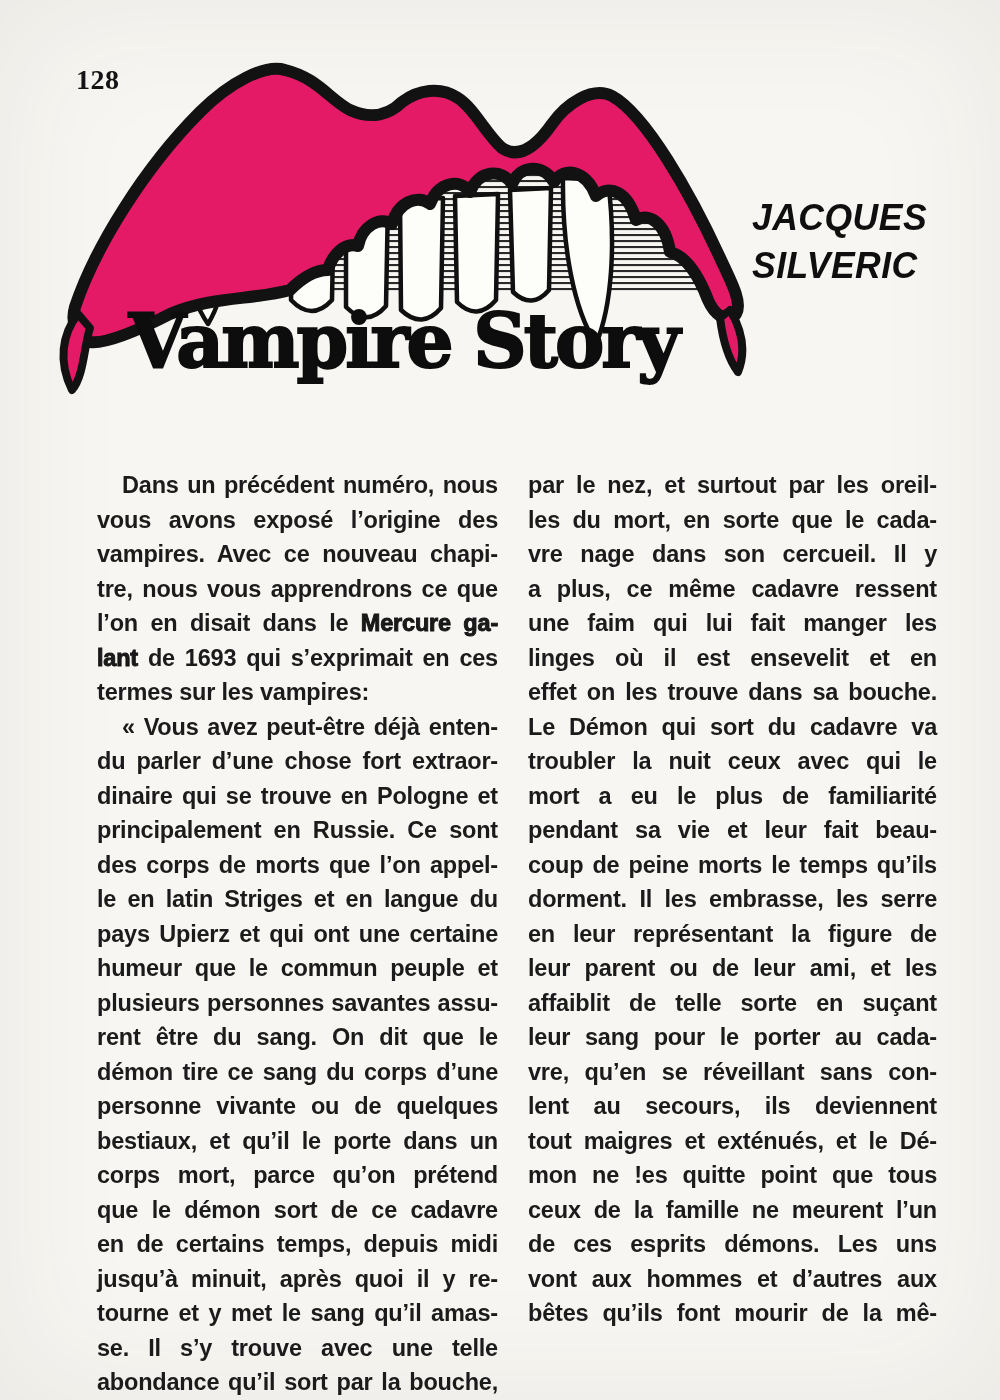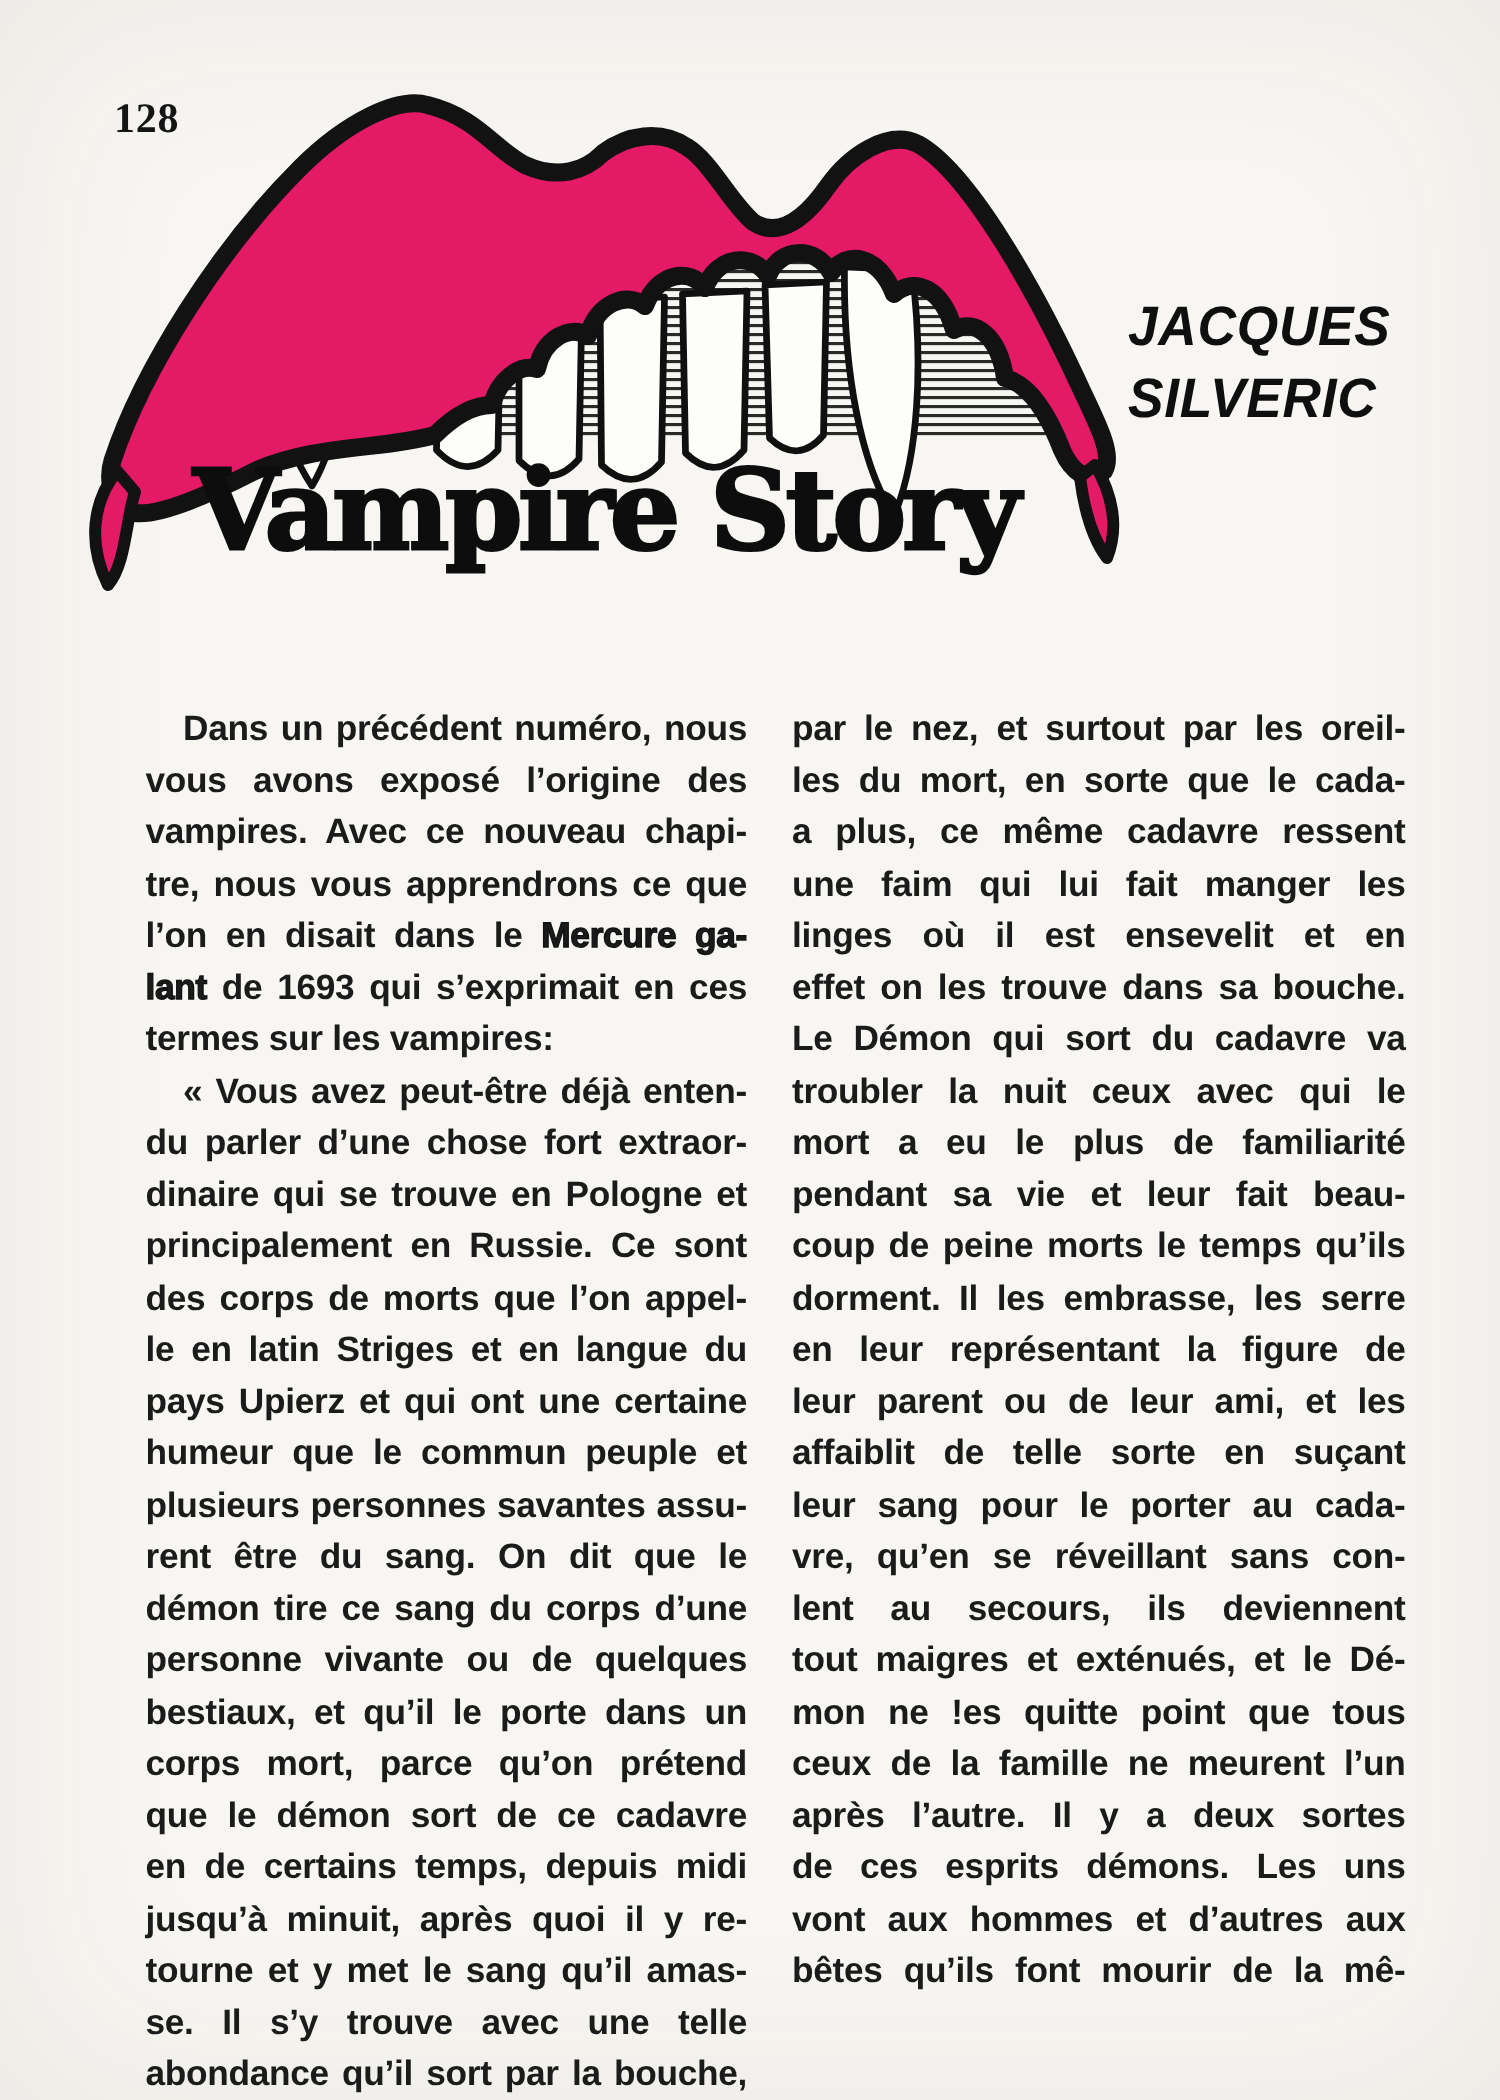--- a/index.html
+++ b/index.html
@@ -120,38 +120,38 @@
       <div class="tline">que le démon sort de ce cadavre</div>
       <div class="tline">en de certains temps, depuis midi</div>
       <div class="tline">jusqu’à minuit, après quoi il y re-</div>
       <div class="tline">tourne et y met le sang qu’il amas-</div>
       <div class="tline">se. Il s’y trouve avec une telle</div>
       <div class="tline">abondance qu’il sort par la bouche,</div>
     </div>
   <div class="col" id="col-right">
       <div class="tline">par le nez, et surtout par les oreil-</div>
       <div class="tline">les du mort, en sorte que le cada-</div>
+      <div class="tline">vre nage dans son cercueil. Il y</div>
       <div class="tline">a plus, ce même cadavre ressent</div>
       <div class="tline">une faim qui lui fait manger les</div>
       <div class="tline">linges où il est ensevelit et en</div>
       <div class="tline">effet on les trouve dans sa bouche.</div>
       <div class="tline">Le Démon qui sort du cadavre va</div>
       <div class="tline">troubler la nuit ceux avec qui le</div>
       <div class="tline">mort a eu le plus de familiarité</div>
       <div class="tline">pendant sa vie et leur fait beau-</div>
       <div class="tline">coup de peine morts le temps qu’ils</div>
       <div class="tline">dorment. Il les embrasse, les serre</div>
       <div class="tline">en leur représentant la figure de</div>
       <div class="tline">leur parent ou de leur ami, et les</div>
       <div class="tline">affaiblit de telle sorte en suçant</div>
       <div class="tline">leur sang pour le porter au cada-</div>
       <div class="tline">vre, qu’en se réveillant sans con-</div>
       <div class="tline">lent au secours, ils deviennent</div>
       <div class="tline">tout maigres et exténués, et le Dé-</div>
       <div class="tline">mon ne !es quitte point que tous</div>
       <div class="tline">ceux de la famille ne meurent l’un</div>
-      <div class="tline">après l’autre. Il y a deux sortes</div>
       <div class="tline">de ces esprits démons. Les uns</div>
       <div class="tline">vont aux hommes et d’autres aux</div>
       <div class="tline">bêtes qu’ils font mourir de la mê-</div>
     </div>
 
 </div>
 
 </body></html>

